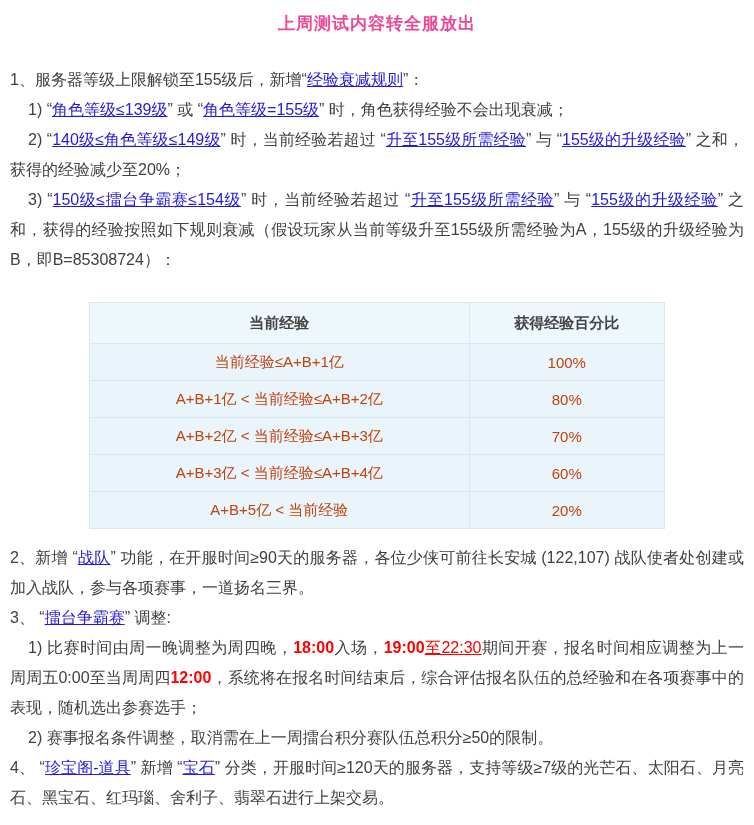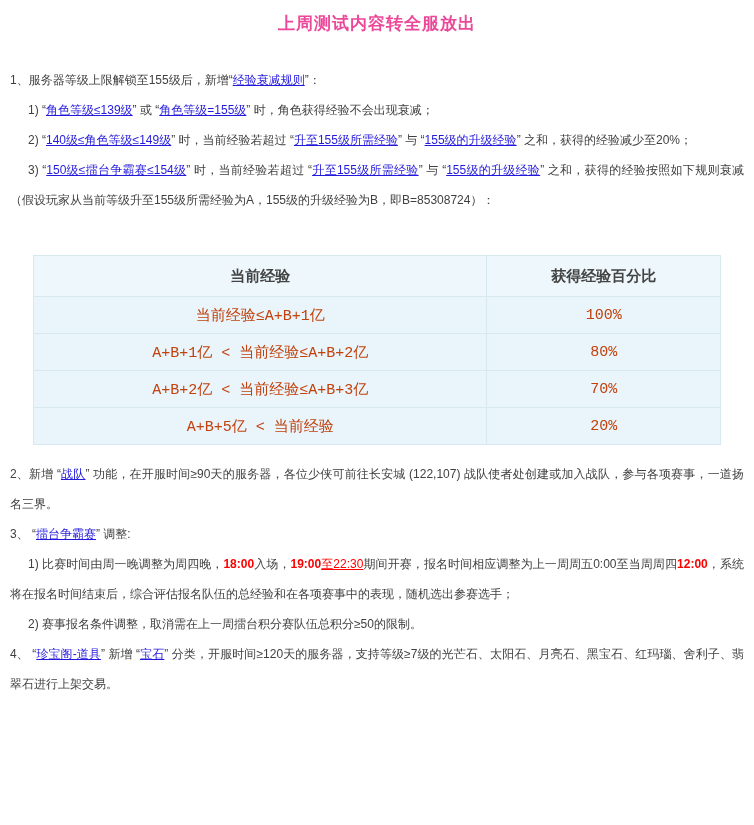--- a/index.html
+++ b/index.html
@@ -23,42 +23,41 @@
   }
   h1.title{
     font-size:17px;
     font-weight:bold;
     color:#ec4899;
     text-align:center;
     margin:0 0 30px 0;
     letter-spacing:1px;
   }
   p.para{
-    font-size:12px;
+    font-size:16px;
     line-height:30px;
     margin:0;
     text-align:justify;
     word-break:break-all;
   }
   p.para.sub{
     text-indent:18px;
   }
   span.link{
     color:var(--link);
     text-decoration:underline;
     cursor:pointer;
   }
   span.red{ color:var(--red);font-weight:bold; }
   span.redline{ color:var(--red); text-decoration:underline; }
   table.exp-table{
     border-collapse:collapse;
-    width:688px;
-    margin:40px auto 14px auto;
+    width:576px;
+    margin:27px auto 14px auto;
     table-layout:fixed;
-    font-family:Liberation Mono, monospace;
   }
   table.exp-table th,
   table.exp-table td{
     border:1px solid var(--tbl-border);
     text-align:center;
     vertical-align:middle;
     font-size:15px;
   }
   table.exp-table th{
     background:var(--tbl-head-bg);
@@ -102,20 +101,24 @@
         </tr>
         <tr>
           <td>A+B+1亿 &lt; 当前经验≤A+B+2亿</td>
           <td>80%</td>
         </tr>
         <tr>
           <td>A+B+2亿 &lt; 当前经验≤A+B+3亿</td>
           <td>70%</td>
         </tr>
         <tr>
+          <td>A+B+3亿 &lt; 当前经验≤A+B+4亿</td>
+          <td>60%</td>
+        </tr>
+        <tr>
           <td>A+B+5亿 &lt; 当前经验</td>
           <td>20%</td>
         </tr>
       </tbody>
   </table>
 
   <p class="para"><span>2、新增 “</span><span class="link">战队</span><span>” 功能，在开服时间≥90天的服务器，各位少侠可前往长安城 (122,107) 战队使者处创建或加入战队，参与各项赛事，一道扬名三界。</span></p>
   <p class="para"><span>3、 “</span><span class="link">擂台争霸赛</span><span>” 调整:</span></p>
   <p class="para sub"><span>1) 比赛时间由周一晚调整为周四晚，</span><span class="red">18:00</span><span>入场，</span><span class="red">19:00</span><span class="redline">至22:30</span><span>期间开赛，报名时间相应调整为上一周周五0:00至当周周四</span><span class="red">12:00</span><span>，系统将在报名时间结束后，综合评估报名队伍的总经验和在各项赛事中的表现，随机选出参赛选手；</span></p>
   <p class="para sub"><span>2) 赛事报名条件调整，取消需在上一周擂台积分赛队伍总积分≥50的限制。</span></p>

